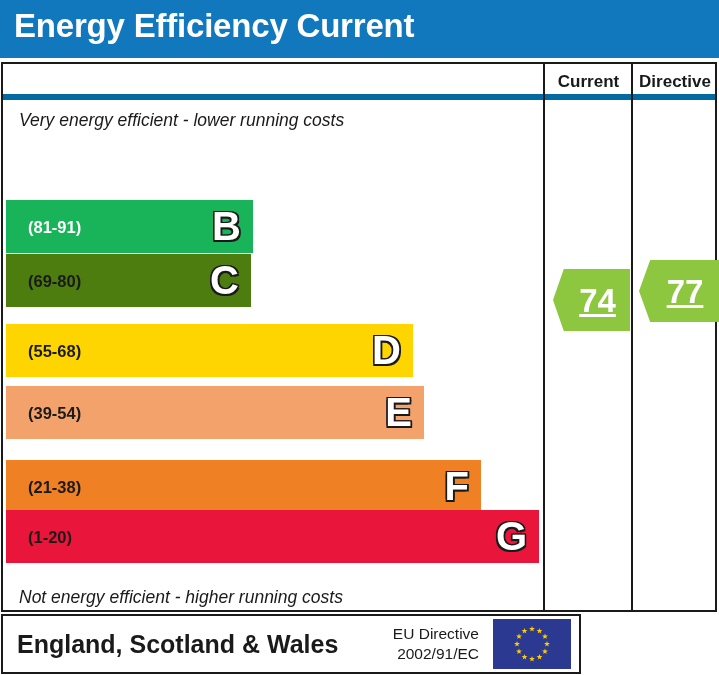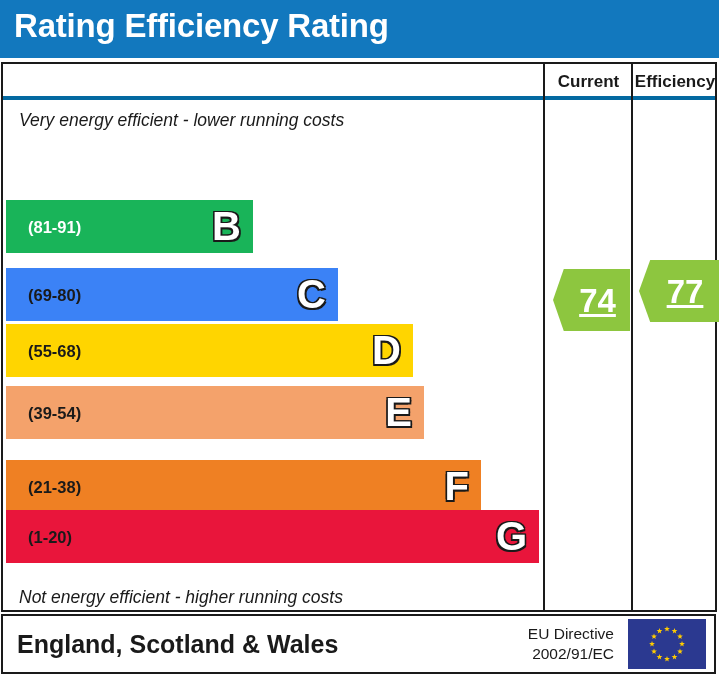--- a/index.html
+++ b/index.html
@@ -50,21 +50,21 @@
     border: 2px solid #1a1a1a;
     background: #ffffff;
   }
   .hdr-row {
     position: absolute;
     left: 0;
     top: 0;
     width: 100%;
     height: 36px;
     box-sizing: border-box;
-    border-bottom: 4px solid #0369a1;
+    border-bottom: 6px solid #0369a1;
   }
   .hdr-cell {
     position: absolute;
     top: 0;
     height: 36px;
     line-height: 36px;
     font-size: 17px;
     font-weight: bold;
     color: #1a1a1a;
     text-align: center;
@@ -153,21 +153,21 @@
     text-decoration: underline;
   }
   .marker-current   { left: 550px; width: 77px; top: 205px; }
   .marker-potential { left: 636px; width: 80px; top: 196px; }
 
   
   .footer {
     position: absolute;
     left: 1px;
     top: 614px;
-    width: 715px;
+    width: 580px;
     height: 60px;
     box-sizing: border-box;
     border: 2px solid #1a1a1a;
     background: #ffffff;
   }
   .footer-region {
     position: absolute;
     left: 14px;
     top: 50%;
     transform: translateY(-50%);
@@ -197,42 +197,42 @@
     background: #2B3990;
     display: block;
   }
 </style>
 </head>
 <body>
 
 <div class="epc">
 
   <div class="title-bar">
-    <div class="title-text">Rating Efficiency Rating</div>
+    <div class="title-text">Energy Efficiency Current</div>
   </div>
 
   <div class="frame">
 
     <div class="hdr-row">
       <div class="hdr-cell hdr-current">Current</div>
-      <div class="hdr-cell hdr-potential">Efficiency</div>
+      <div class="hdr-cell hdr-potential">Directive</div>
     </div>
 
     <div class="vline vline-1"></div>
     <div class="vline vline-2"></div>
 
     <div class="caption caption-top">Very energy efficient - lower running costs</div>
     <div class="caption caption-bottom">Not energy efficient - higher running costs</div>
 
     <div class="bands" id="bands">
         <div class="band" style="top: 62px; width: 247px; background: rgb(25, 180, 89);">
           <span class="band-range">(81-91)</span>
           <span class="band-letter">B</span>
         </div>
-        <div class="band" style="top: 130px; width: 332px; background: #3b82f6;">
+        <div class="band" style="top: 116px; width: 245px; background: #4d7c0f;">
           <span class="band-range dark">(69-80)</span>
           <span class="band-letter">C</span>
         </div>
         <div class="band" style="top: 186px; width: 363px; background: rgb(255, 213, 0); padding-left: 44px;">
           <span class="band-range dark">(55-68)</span>
           <span class="band-letter">D</span>
         </div>
         <div class="band" style="top: 248px; width: 418px; background: rgb(244, 162, 107);">
           <span class="band-range dark">(39-54)</span>
           <span class="band-letter">E</span>

